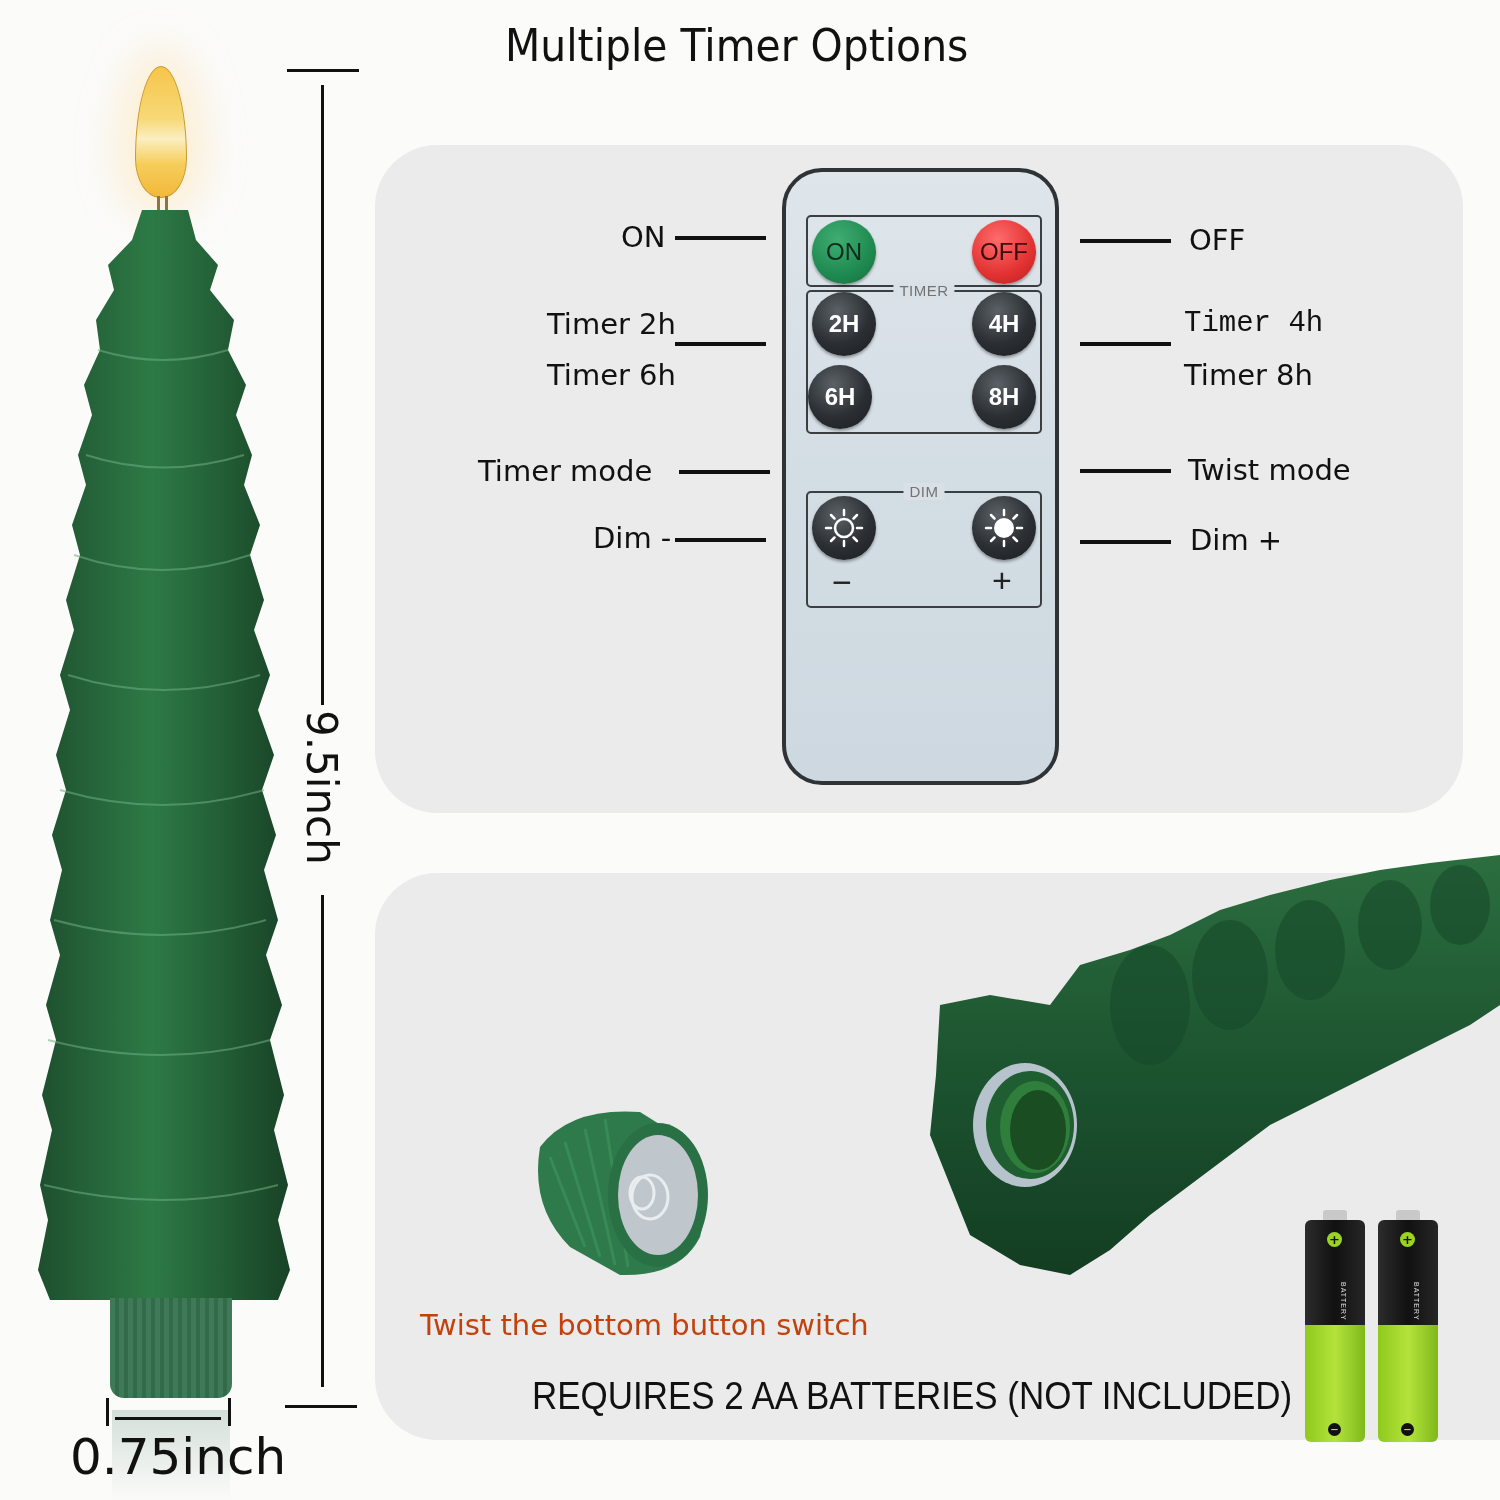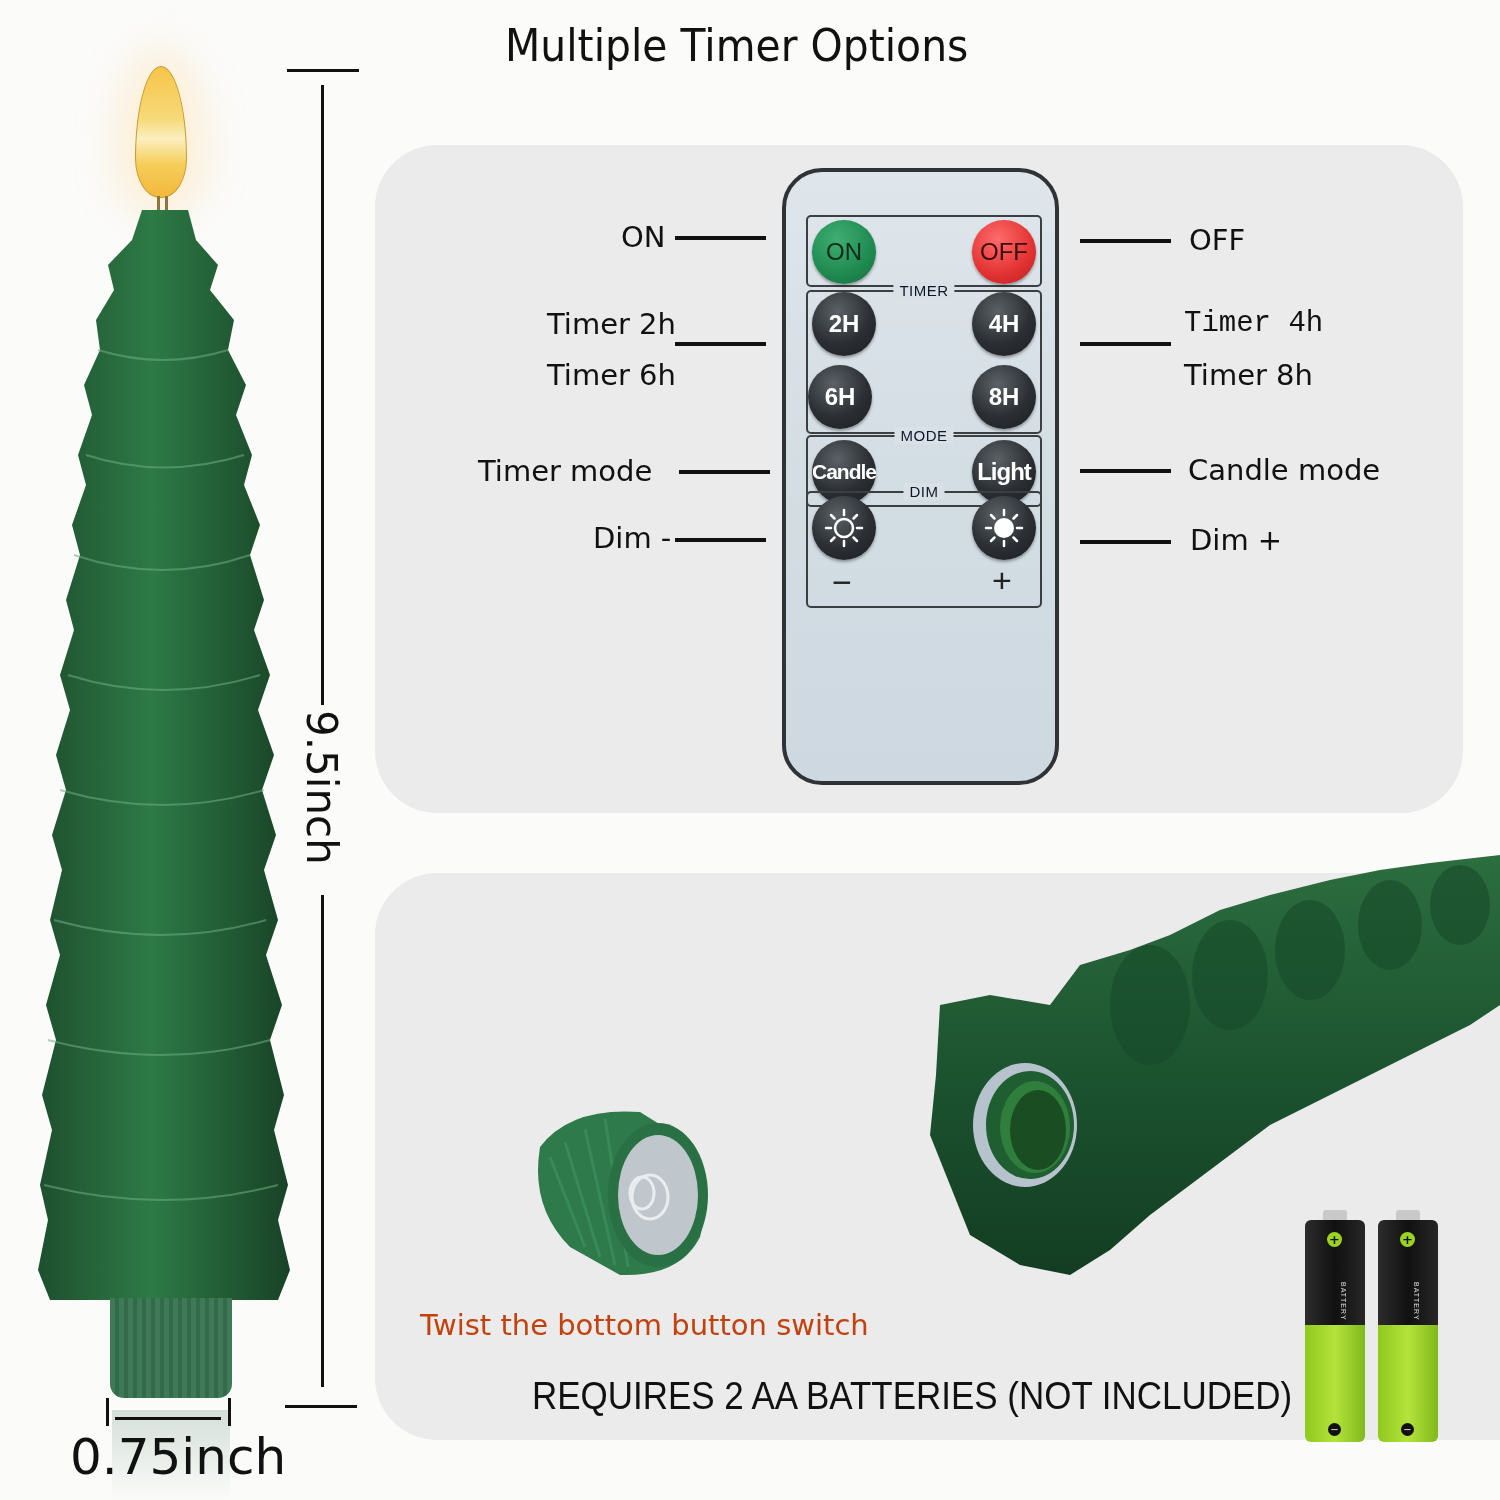--- a/index.html
+++ b/index.html
@@ -27,21 +27,21 @@
   .lbl{position:absolute;font-size:29px;color:#111;white-space:nowrap;font-family:"DejaVu Sans",sans-serif;}
   .lead{position:absolute;height:4px;background:#111;}
 
   
   .remote{position:absolute;left:782px;top:168px;width:277px;height:617px;border:4px solid #2f3336;border-radius:40px;background:linear-gradient(180deg,#dfe6eb 0%,#d3dde4 50%,#cdd8e0 100%);box-sizing:border-box;}
   .group{position:absolute;left:20px;width:236px;border:2px solid #3b3f42;border-radius:5px;box-sizing:border-box;}
   .g1{top:43px;height:72px;}
   .g2{top:118px;height:144px;}
   .g3{top:263px;height:72px;}
   .g4{top:319px;height:117px;}
-  .glabel{position:absolute;left:50%;transform:translateX(-50%);top:-10px;font-size:15px;background:#d9e1e7;padding:0 6px;color:#0f172a;letter-spacing:0.5px;font-family:"Liberation Sans",sans-serif;}
+  .glabel{position:absolute;left:50%;transform:translateX(-50%);top:-10px;font-size:15px;background:#d9e1e7;padding:0 6px;color:#737373;letter-spacing:0.5px;font-family:"Liberation Sans",sans-serif;}
   .btn{position:absolute;width:64px;height:64px;border-radius:50%;display:flex;align-items:center;justify-content:center;font-family:"Liberation Sans",sans-serif;font-weight:bold;color:#fff;font-size:24px;box-shadow:0 2px 3px rgba(0,0,0,.35);}
   .btn.dark{background:radial-gradient(circle at 40% 30%,#5b6166 0%,#2b2f33 55%,#1a1d20 100%);}
   .btn.on{background:radial-gradient(circle at 40% 30%,#3fae72 0%,#1f8a50 60%,#176b3e 100%);color:#0f2a1a;font-weight:normal;}
   .btn.off{background:radial-gradient(circle at 40% 30%,#ff6b6b 0%,#e23232 60%,#b71f1f 100%);color:#3a0b0b;font-weight:normal;}
   .btn.small{font-size:21px;letter-spacing:-1px;}
   .pm{position:absolute;font-size:34px;color:#222;font-family:"Liberation Sans",sans-serif;}
 
   
   .cap{position:absolute;left:530px;top:1107px;width:186px;height:170px;}
   .caption{position:absolute;left:420px;top:1308px;font-size:29px;color:#c2410c;white-space:nowrap;}
@@ -113,40 +113,35 @@
 <div class="lead" style="left:679px;top:470px;width:91px;"></div>
 <div class="lbl" style="left:593px;top:521px;">Dim -</div>
 <div class="lead" style="left:675px;top:538px;width:91px;"></div>
 
 <div class="lead" style="left:1080px;top:239px;width:91px;"></div>
 <div class="lbl" style="left:1189px;top:223px;">OFF</div>
 <div class="lead" style="left:1080px;top:342px;width:91px;"></div>
 <div class="lbl" style="left:1184px;top:307px;font-family:Liberation Mono, monospace;">Timer 4h</div>
 <div class="lbl" style="left:1184px;top:358px;text-align:right;">Timer 8h</div>
 <div class="lead" style="left:1080px;top:469px;width:91px;"></div>
-<div class="lbl" style="left:1188px;top:453px;">Candle mode</div>
+<div class="lbl" style="left:1188px;top:453px;">Twist mode</div>
 <div class="lead" style="left:1080px;top:540px;width:91px;"></div>
 <div class="lbl" style="left:1190px;top:523px;">Dim +</div>
 
 <div class="remote">
   <div class="group g1">
     <div class="btn on" style="left:4px;top:3px;">ON</div>
     <div class="btn off" style="left:164px;top:3px;">OFF</div>
   </div>
   <div class="group g2">
     <span class="glabel">TIMER</span>
     <div class="btn dark" style="left:4px;top:0px;">2H</div>
     <div class="btn dark" style="left:164px;top:0px;">4H</div>
     <div class="btn dark" style="left:0;top:73px;">6H</div>
     <div class="btn dark" style="left:164px;top:73px;">8H</div>
-  </div>
-  <div class="group g3">
-    <span class="glabel">MODE</span>
-    <div class="btn dark small" style="left:4px;top:3px;">Candle</div>
-    <div class="btn dark small" style="left:164px;top:3px;font-size:24px;">Light</div>
   </div>
   <div class="group g4">
     <span class="glabel">DIM</span>
     <div class="btn dark" style="left:4px;top:3px;">
       <svg width="40" height="40" viewBox="0 0 40 40">
         <circle cx="20" cy="20" r="9" fill="none" stroke="#fff" stroke-width="2.5"></circle>
         <g stroke="#fff" stroke-width="2.5" stroke-linecap="round">
           <line x1="20" y1="2" x2="20" y2="7"></line>
             <line x1="20" y1="33" x2="20" y2="38"></line>
           <line x1="2" y1="20" x2="7" y2="20"></line>

